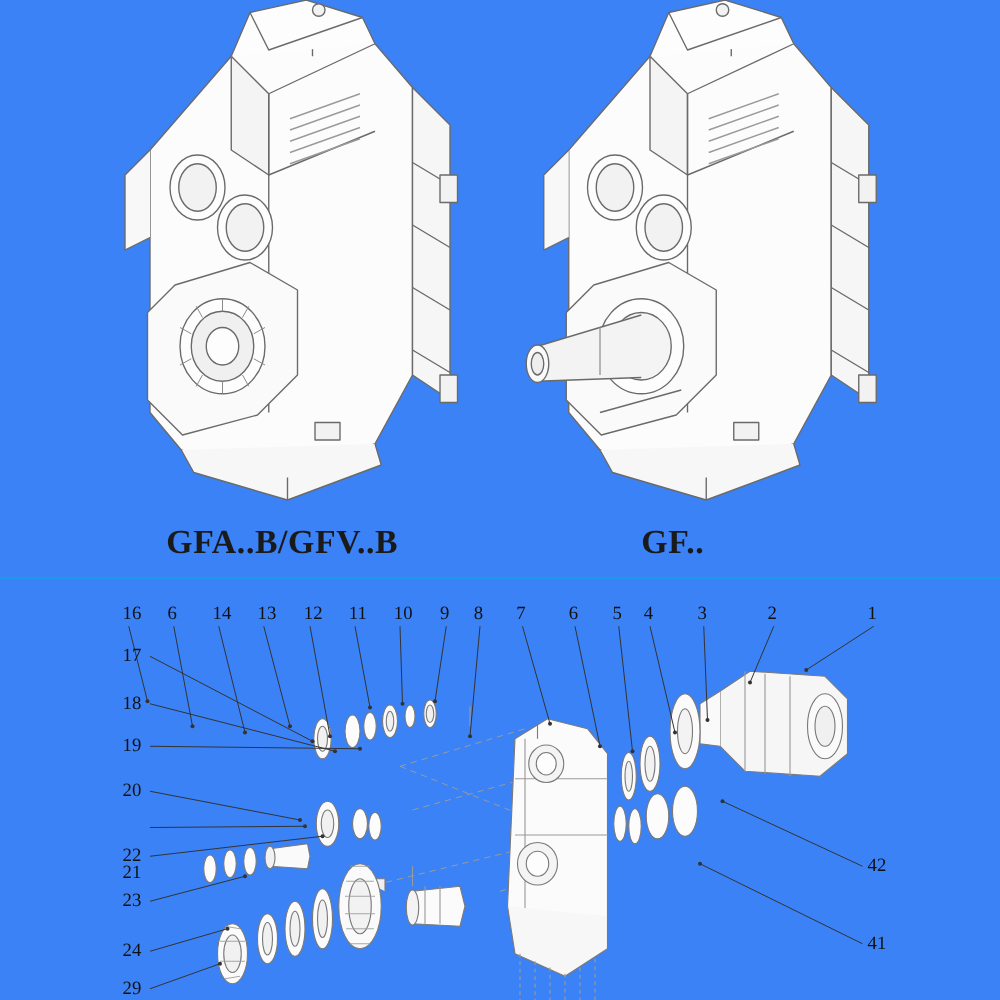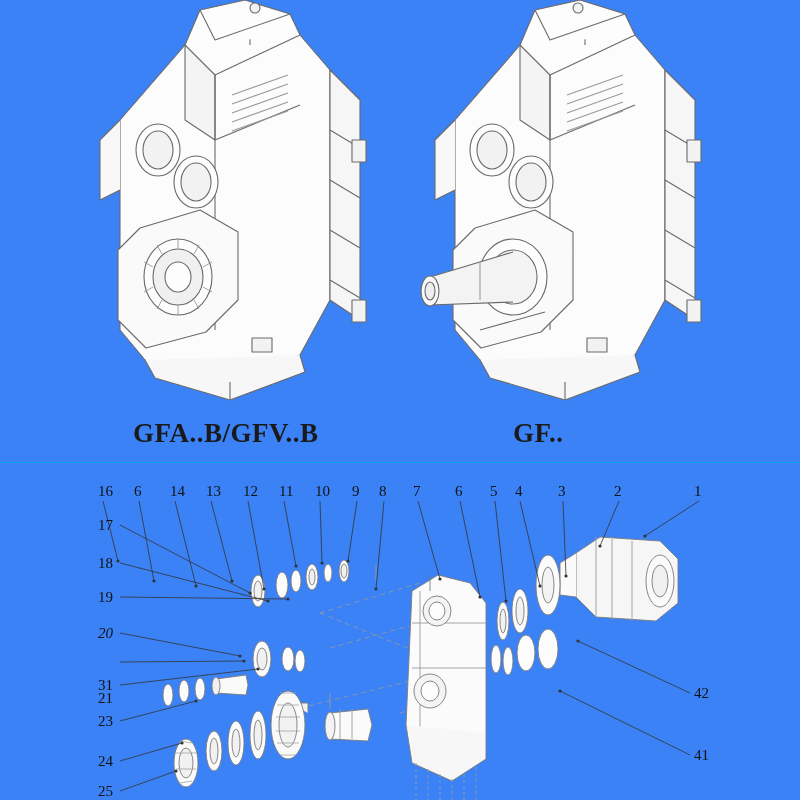--- a/index.html
+++ b/index.html
@@ -358,24 +358,24 @@
         <div class="lbl" style="left: 413px; top: 20px;">7</div>
         <div class="lbl" style="left: 455px; top: 20px;">6</div>
         <div class="lbl" style="left: 490px; top: 20px;">5</div>
         <div class="lbl" style="left: 515px; top: 20px;">4</div>
         <div class="lbl" style="left: 558px; top: 20px;">3</div>
         <div class="lbl" style="left: 614px; top: 20px;">2</div>
         <div class="lbl" style="left: 694px; top: 20px;">1</div>
         <div class="lbl" style="left: 98px; top: 54px;">17</div>
         <div class="lbl" style="left: 98px; top: 92px;">18</div>
         <div class="lbl" style="left: 98px; top: 126px;">19</div>
-        <div class="lbl" style="left: 98px; top: 162px; font-style: italic;">20</div>
+        <div class="lbl" style="left: 98px; top: 162px;">20</div>
         <div class="lbl" style="left: 98px; top: 191px; margin-top: 36px;">21</div>
-        <div class="lbl" style="left: 98px; top: 214px;">31</div>
+        <div class="lbl" style="left: 98px; top: 214px;">22</div>
         <div class="lbl" style="left: 98px; top: 250px; text-align: center;">23</div>
         <div class="lbl" style="left: 98px; top: 290px;">24</div>
-        <div class="lbl" style="left: 98px; top: 320px;">25</div>
+        <div class="lbl" style="left: 98px; top: 320px;">29</div>
         <div class="lbl" style="left: 694px; top: 222px;">42</div>
         <div class="lbl" style="left: 694px; top: 284px; text-align: center;">41</div>
       </div>
   </div>
 
 </div>
 
 </body></html>

